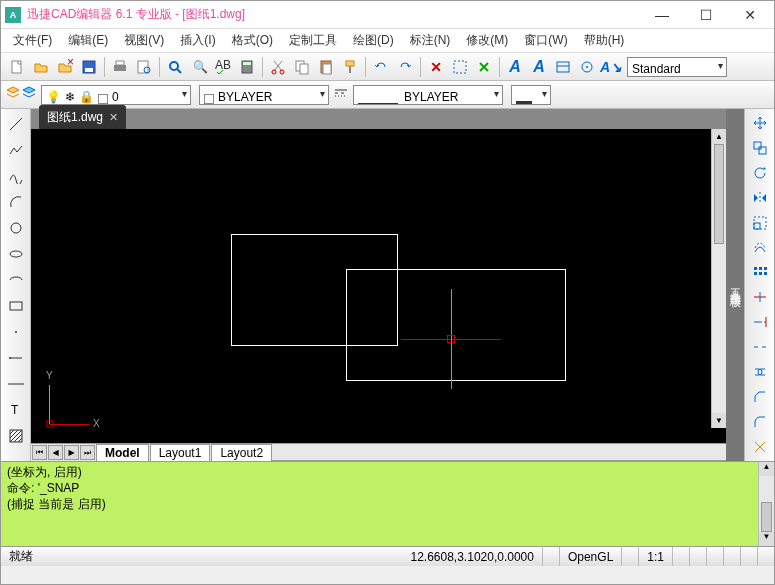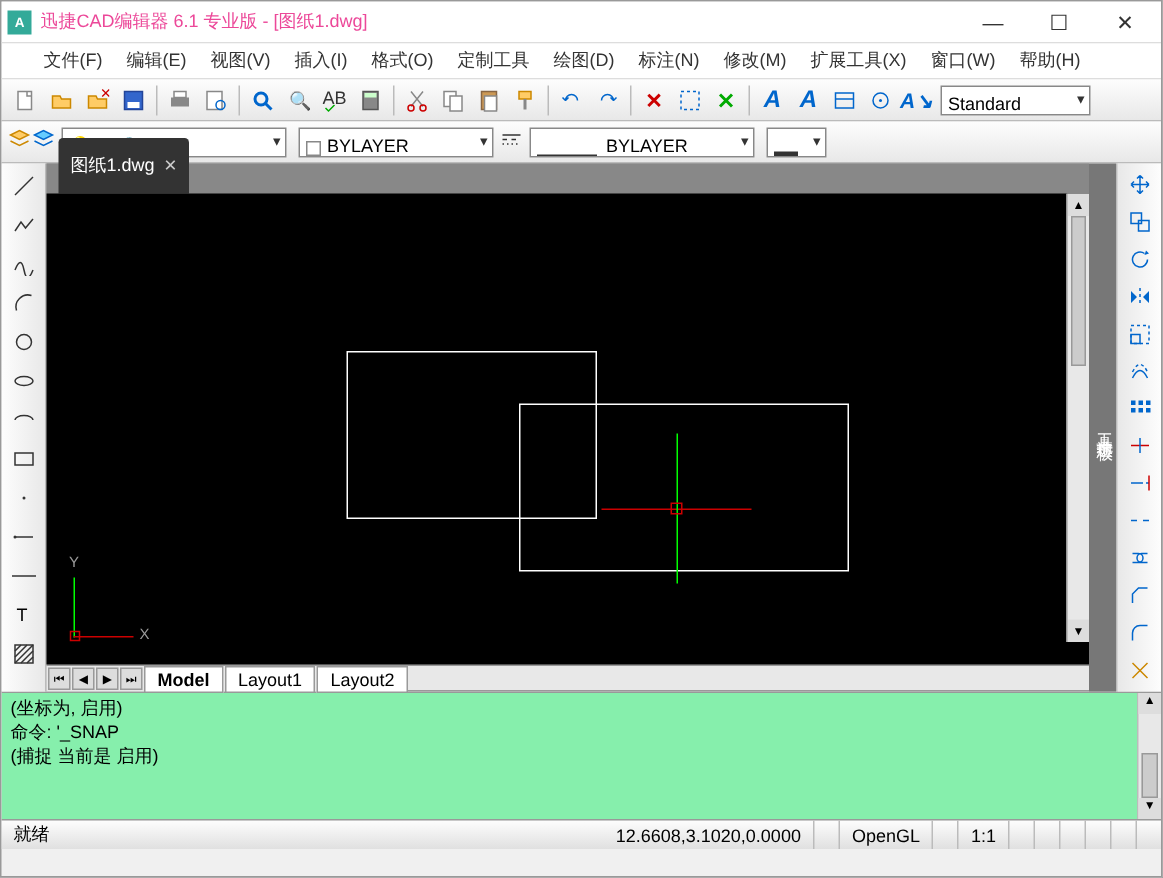--- a/index.html
+++ b/index.html
@@ -2,55 +2,55 @@
 <html><head>
 <meta charset="utf-8">
 <style>
 *{margin:0;padding:0;box-sizing:border-box;font-family:"Microsoft YaHei",SimSun,Arial,sans-serif;font-size:12px}
 body{width:775px;height:585px;background:#f0f0f0;overflow:hidden;position:relative;border:1px solid #999}
 .titlebar{height:28px;background:#fff;display:flex;align-items:center;padding:0 4px;border-bottom:1px solid #ddd}
 .titlebar .app-icon{width:16px;height:16px;background:#3a9;margin-right:6px;display:flex;align-items:center;justify-content:center;color:#fff;font-size:9px;font-weight:bold}
 .titlebar .title-text{flex:1;color:#ec4899}
 .titlebar .win-btns{display:flex;gap:24px;padding-right:10px}
 .titlebar .win-btn{width:20px;height:20px;display:flex;align-items:center;justify-content:center;color:#333;font-size:14px}
-.menubar{height:24px;background:#fff;display:flex;align-items:center;padding:0 20px;border-bottom:1px solid #ddd}
+.menubar{height:24px;background:#fff;display:flex;align-items:center;padding:0 4px;border-bottom:1px solid #ddd}
 .menubar .menu-item{padding:3px 8px;color:#333;cursor:pointer;white-space:nowrap}
 .toolbar{background:linear-gradient(#fdfdfd,#e8e8e8);border-bottom:1px solid #bbb;display:flex;align-items:center;padding:2px 4px;height:28px}
 .toolbar .tb-btn{width:22px;height:22px;margin:0 1px;display:flex;align-items:center;justify-content:center;border:1px solid transparent;border-radius:2px}
 .toolbar .tb-sep{width:1px;height:20px;background:#bbb;margin:0 3px}
 .ico{width:16px;height:16px;display:inline-block}
 .toolbar2{background:linear-gradient(#fdfdfd,#e8e8e8);border-bottom:1px solid #bbb;display:flex;align-items:center;padding:2px 4px;height:28px}
 .dropdown{height:20px;background:#fff;border:1px solid #888;padding:0 18px 0 4px;display:flex;align-items:flex-end;position:relative;font-size:11px}
 .dropdown::after{content:"▾";position:absolute;right:3px;top:2px;color:#333;font-size:10px}
 .main-area{display:flex;height:calc(585px - 28px - 24px - 28px - 28px - 105px - 20px);position:relative}
 .vtool{width:30px;background:linear-gradient(90deg,#fdfdfd,#e8e8e8);border-right:1px solid #bbb;display:flex;flex-direction:column;align-items:center;padding:4px 0;gap:4px}
 .vtool-r{width:30px;background:linear-gradient(90deg,#e8e8e8,#fdfdfd);border-left:1px solid #bbb;display:flex;flex-direction:column;align-items:center;padding:4px 0;gap:4px}
 .vbtn{width:22px;height:22px;display:flex;align-items:center;justify-content:center}
 .canvas-wrap{flex:1;display:flex;flex-direction:column;background:#888}
 .tab-strip{height:20px;background:#888;display:flex;align-items:flex-end;padding-left:8px}
-.doc-tab{height:37px;background:#333;color:#fff;padding:4px 8px;display:flex;align-items:center;gap:6px;border-radius:3px 3px 0 0;font-size:11px}
+.doc-tab{height:24px;background:#333;color:#fff;padding:4px 8px;display:flex;align-items:center;gap:6px;border-radius:3px 3px 0 0;font-size:11px}
 .doc-tab .close-x{color:#ccc;font-size:11px}
 .canvas{flex:1;background:#000;position:relative;overflow:hidden}
 .rect{position:absolute;border:1px solid #fff}
 .axis-y{position:absolute;left:18px;bottom:18px;width:1px;height:40px;background:#0f0}
 .axis-x{position:absolute;left:18px;bottom:18px;width:40px;height:1px;background:#c00}
 .axis-lbl{position:absolute;color:#999;font-size:10px}
 .cursor-h{position:absolute;width:100px;height:1px;background:#c00}
 .cursor-v{position:absolute;width:1px;height:100px;background:#0f0}
 .cursor-box{position:absolute;width:8px;height:8px;border:1px solid #c00}
 .vscroll{position:absolute;right:0;top:0;bottom:15px;width:15px;background:#e8e8e8;border-left:1px solid #bbb}
 .vscroll .thumb{position:absolute;top:15px;left:2px;right:2px;height:100px;background:#ccc;border:1px solid #999}
 .vscroll .arr{position:absolute;left:0;right:0;height:15px;background:#ddd;display:flex;align-items:center;justify-content:center;font-size:8px}
 .bottom-tabs{height:18px;background:#e8e8e8;display:flex;align-items:center;border-top:1px solid #999;font-size:10px}
 .bottom-tabs .nav-btn{width:15px;height:15px;background:#ddd;border:1px solid #999;display:flex;align-items:center;justify-content:center;margin-left:1px;font-size:8px}
 .bottom-tabs .btab{padding:1px 8px;border:1px solid #999;background:#fff;margin-left:1px}
 .bottom-tabs .btab.active{background:#fff;font-weight:normal}
 .side-panel{width:18px;background:#777;color:#fff;writing-mode:vertical-rl;text-orientation:upright;display:flex;align-items:center;justify-content:center;font-size:11px;padding:8px 0;letter-spacing:2px}
 .cmd-wrap{height:85px;display:flex;border-top:1px solid #999}
-.cmd-text{flex:1;background:#86efac;padding:2px 6px;font-family:SimSun,monospace;font-size:12px;overflow:hidden;line-height:16px}
+.cmd-text{flex:1;background:#bef264;padding:2px 6px;font-family:SimSun,monospace;font-size:12px;overflow:hidden;line-height:16px}
 .cmd-scroll{width:16px;background:#e8e8e8;border-left:1px solid #bbb;position:relative}
 .statusbar{height:20px;background:linear-gradient(#fdfdfd,#e0e0e0);display:flex;align-items:center;border-top:1px solid #999;font-size:11px}
 .statusbar .cell{padding:0 8px;border-right:1px solid #bbb;height:100%;display:flex;align-items:center}
 .statusbar .sp{flex:1}
 .sb-ico{width:16px;height:16px;display:flex;align-items:center;justify-content:center;font-size:11px}
 .txt-style{color:#06c;font-size:16px;font-weight:bold;font-style:italic}
 svg{display:block}
 </style>
 </head>
 <body>
@@ -68,21 +68,20 @@
 <div class="menubar">
   <div class="menu-item">文件(F)</div>
   <div class="menu-item">编辑(E)</div>
   <div class="menu-item">视图(V)</div>
   <div class="menu-item">插入(I)</div>
   <div class="menu-item">格式(O)</div>
   <div class="menu-item">定制工具</div>
   <div class="menu-item">绘图(D)</div>
   <div class="menu-item">标注(N)</div>
   <div class="menu-item">修改(M)</div>
-  <div class="menu-item">扩展工具(X)</div>
   <div class="menu-item">窗口(W)</div>
   <div class="menu-item">帮助(H)</div>
 </div>
 
 <div class="toolbar">
   <div class="tb-btn">
       <svg class="ico" viewBox="0 0 16 16">
         <rect x="3" y="2" width="9" height="12" fill="#fff" stroke="#888"></rect>
         <path d="M9 2v3h3" fill="none" stroke="#888"></path>
       </svg>

